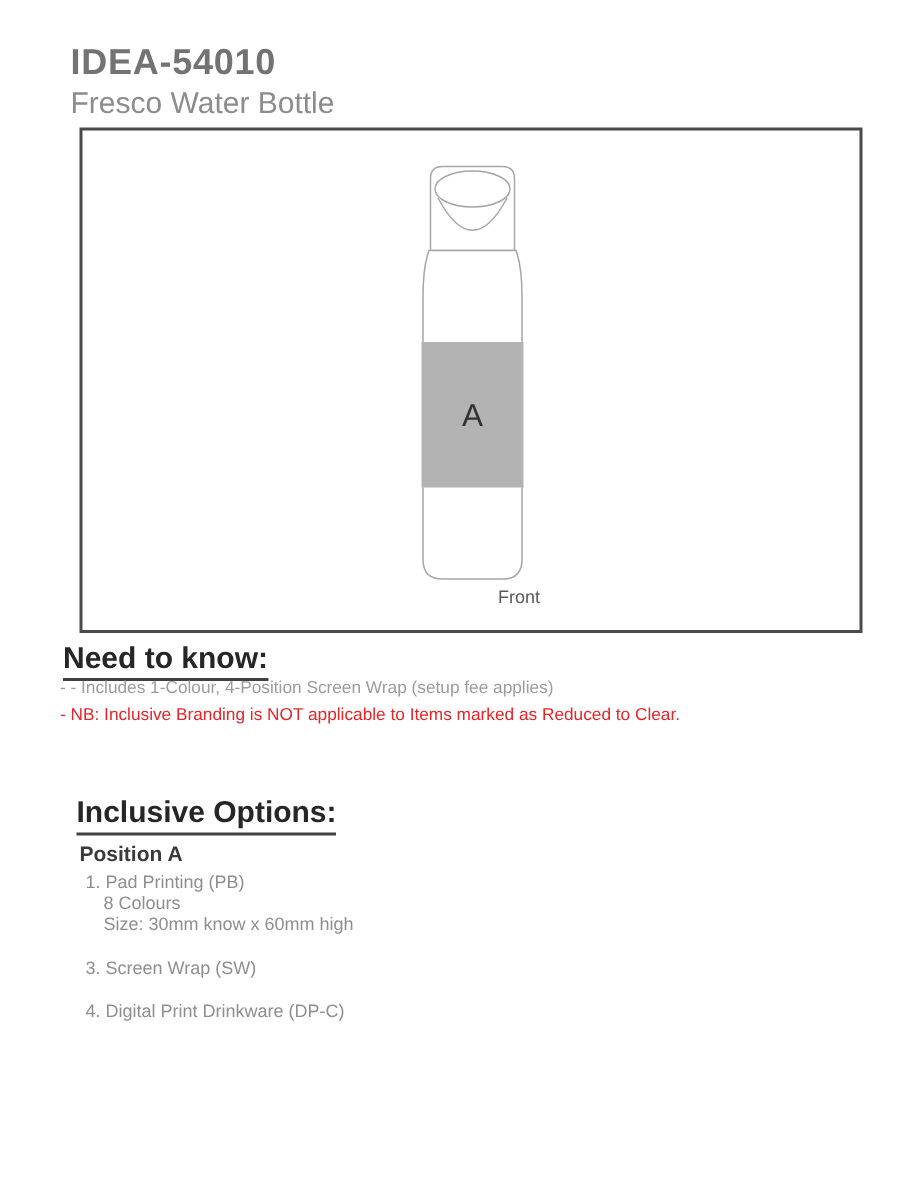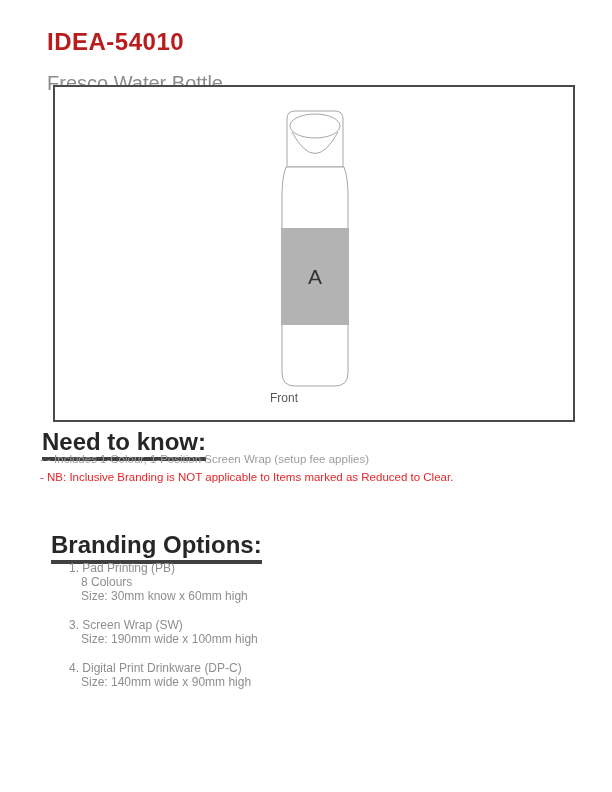--- a/index.html
+++ b/index.html
@@ -8,60 +8,60 @@
     background:#ffffff;
     font-family:"Liberation Sans", sans-serif;
     position:relative;
     overflow:hidden;
   }
   .abs { position:absolute; }
 
   .title {
     left:47px; top:28px;
     font-size:24px; font-weight:bold;
-    color:#b91c1c; letter-spacing:0.5px;
+    color:#737373; letter-spacing:0.5px;
   }
   .subtitle {
-    left:47px; top:72px;
+    left:47px; top:58px;
     font-size:20px; color:#8c8c8c;
   }
 
   .product-box {
     left:53px; top:85px;
     width:518px; height:333px;
     border:2px solid #4a4a4a;
     background:#ffffff;
   }
   .bottle-svg { position:absolute; left:215px; top:18px; width:90px; height:287px; }
   .front-label {
     position:absolute; left:215px; top:304px; width:90px;
-    text-align:left; font-size:12px; color:#595959;
+    text-align:right; font-size:12px; color:#595959;
   }
 
   .section-heading {
-    font-size:24px; font-weight:bold; color:#262626;
-    border-bottom:4px solid #404040;
+    font-size:20px; font-weight:bold; color:#262626;
+    border-bottom:2px solid #404040;
     padding-bottom:1px;
     display:inline-block;
     white-space:nowrap;
   }
   .h-need { left:42px; top:428px; }
   .h-brand { left:51px; top:531px; }
 
   .notes { left:40px; top:453px; width:560px; height:30px; }
   .note { position:absolute; left:0; font-size:11.5px; white-space:nowrap; }
   .note-gray { top:0; color:#9c9c9c; }
   .note-red  { top:18px; color:#e52528; }
 
   .branding-body { left:53px; top:561px; width:400px; }
   .pos-heading {
     font-size:14px; font-weight:bold; color:#3a3a3a;
     margin:0 0 4px 0;
   }
-  .option { margin:0 0 15px 16px; font-size:12px; color:#8e8e8e; line-height:14px; }
+  .option { margin:0 0 15px 4px; font-size:12px; color:#8e8e8e; line-height:14px; }
   .option .l1 { white-space:nowrap; }
   .option .l2, .option .l3 { margin-left:12px; white-space:nowrap; }
 </style>
 </head>
 <body>
 
 <div class="abs title">IDEA-54010</div>
 <div class="abs subtitle">Fresco Water Bottle</div>
 
 <div class="abs product-box">
@@ -76,36 +76,35 @@
 
     <rect x="11" y="123" width="68" height="97" fill="#b3b3b3"></rect>
     <text x="45" y="179" text-anchor="middle" font-family="Liberation Sans, sans-serif" font-size="21" fill="#333333">A</text>
   </svg>
   <div class="front-label">Front</div>
 </div>
 
 <div class="abs section-heading h-need">Need to know:</div>
 
 <div class="abs notes">
-  <div class="note note-gray">- - Includes 1-Colour, 1-Position Screen Wrap (setup fee applies)</div>
+  <div class="note note-gray">- - Includes 1-Colour, 4-Position Screen Wrap (setup fee applies)</div>
   <div class="note note-red">- NB: Inclusive Branding is NOT applicable to Items marked as Reduced to Clear.</div>
 </div>
 
-<div class="abs section-heading h-brand">Branding Options:</div>
+<div class="abs section-heading h-brand">Inclusive Options:</div>
 
 <div class="abs branding-body">
+  <div class="pos-heading">Position A</div>
 
   <div class="option">
     <div class="l1">1. Pad Printing (PB)</div>
     <div class="l2">8 Colours</div>
     <div class="l3">Size: 30mm know x 60mm high</div>
   </div>
 
   <div class="option">
     <div class="l1">3. Screen Wrap (SW)</div>
-    <div class="l3">Size: 190mm wide x 100mm high</div>
   </div>
 
   <div class="option">
     <div class="l1">4. Digital Print Drinkware (DP-C)</div>
-    <div class="l3">Size: 140mm wide x 90mm high</div>
   </div>
 </div>
 
 </body></html>

